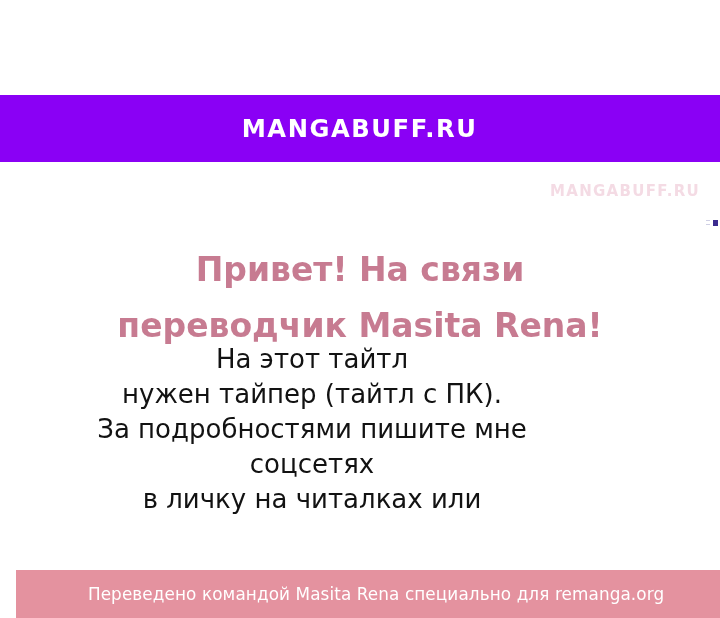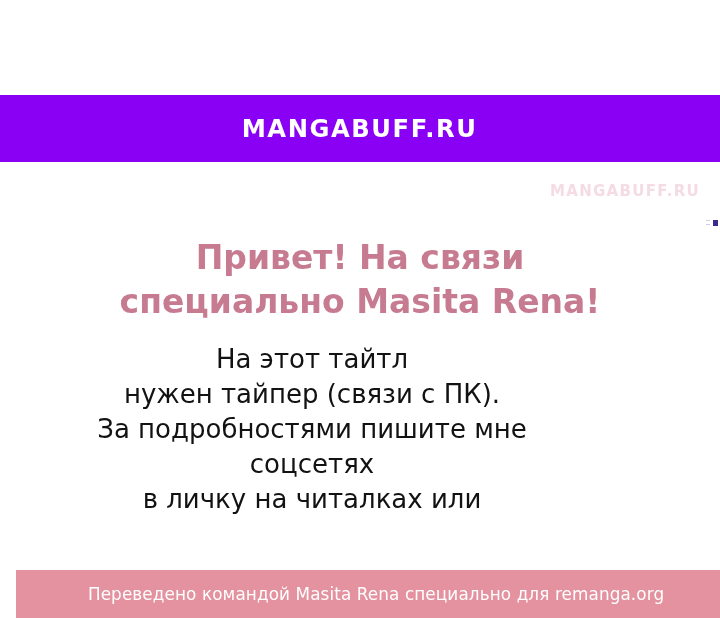--- a/index.html
+++ b/index.html
@@ -119,21 +119,21 @@
     top: 236px;
     width: 720px;
     text-align: center;
     color: #c77b91;
     font-family: "DejaVu Sans", sans-serif;
     font-weight: bold;
     font-size: 33px;
     line-height: 44px;
     letter-spacing: 0px;
   }
-  .greeting-line { display: block; white-space: nowrap; }
+  .greeting-line { display: block; white-space: nowrap; margin-top: 12px; }
 
   
   .body-copy {
     position: absolute;
     left: 0;
     top: 342px;
     width: 624px;
     text-align: center;
     color: #121212;
     font-family: "DejaVu Sans", sans-serif;
@@ -182,26 +182,26 @@
   <div class="watermark">
     <div class="watermark-main">MANGABUFF.RU</div>
   </div>
 
   <div class="artifact-tick"></div>
   <div class="artifact-tick2"></div>
   <div class="artifact-speck"></div>
 
   <div class="greeting">
     <span class="greeting-line">Привет! На связи</span>
-    <span class="greeting-line">специально Masita Rena!</span>
+    <span class="greeting-line">переводчик Masita Rena!</span>
   </div>
 
   <div class="body-copy">
     <span class="body-line">На этот тайтл</span>
-    <span class="body-line"><span>нужен </span><b>тайпер</b><span> (связи с ПК).</span></span>
+    <span class="body-line"><span>нужен </span><b>тайпер</b><span> (тайтл с ПК).</span></span>
     <span class="body-line">За подробностями пишите мне</span>
     <span class="body-line">соцсетях</span>
     <span class="body-line">в личку на читалках или</span>
   </div>
 
   <div class="footer-bar">
     <span class="footer-text">Переведено командой Masita Rena специально для remanga.org</span>
   </div>
 
 </div>

